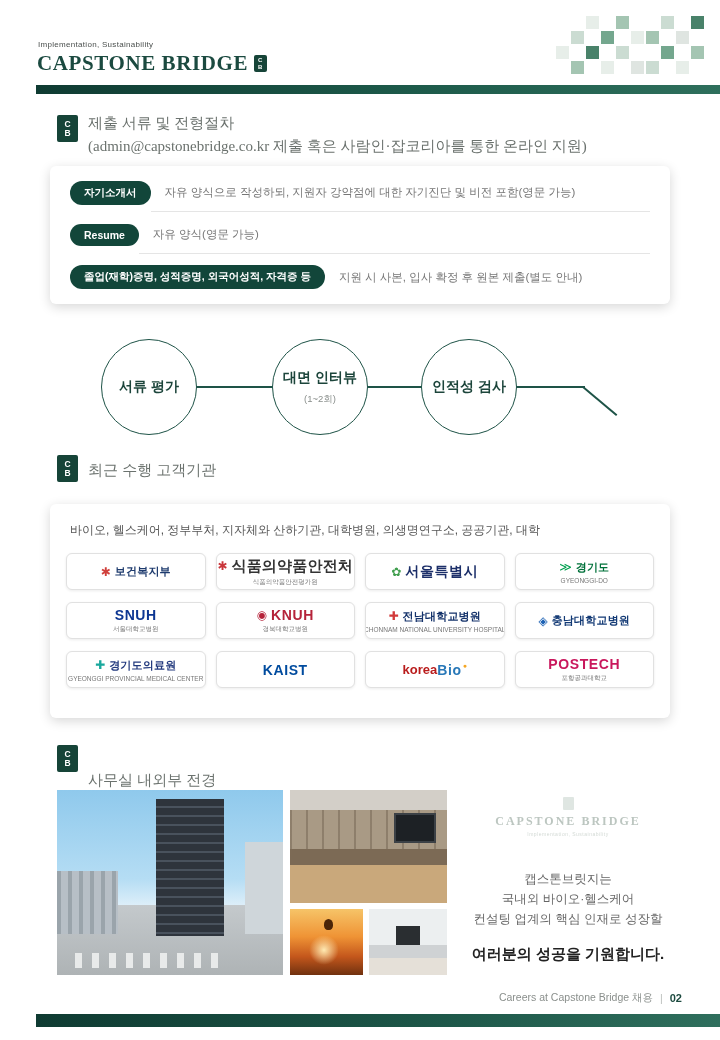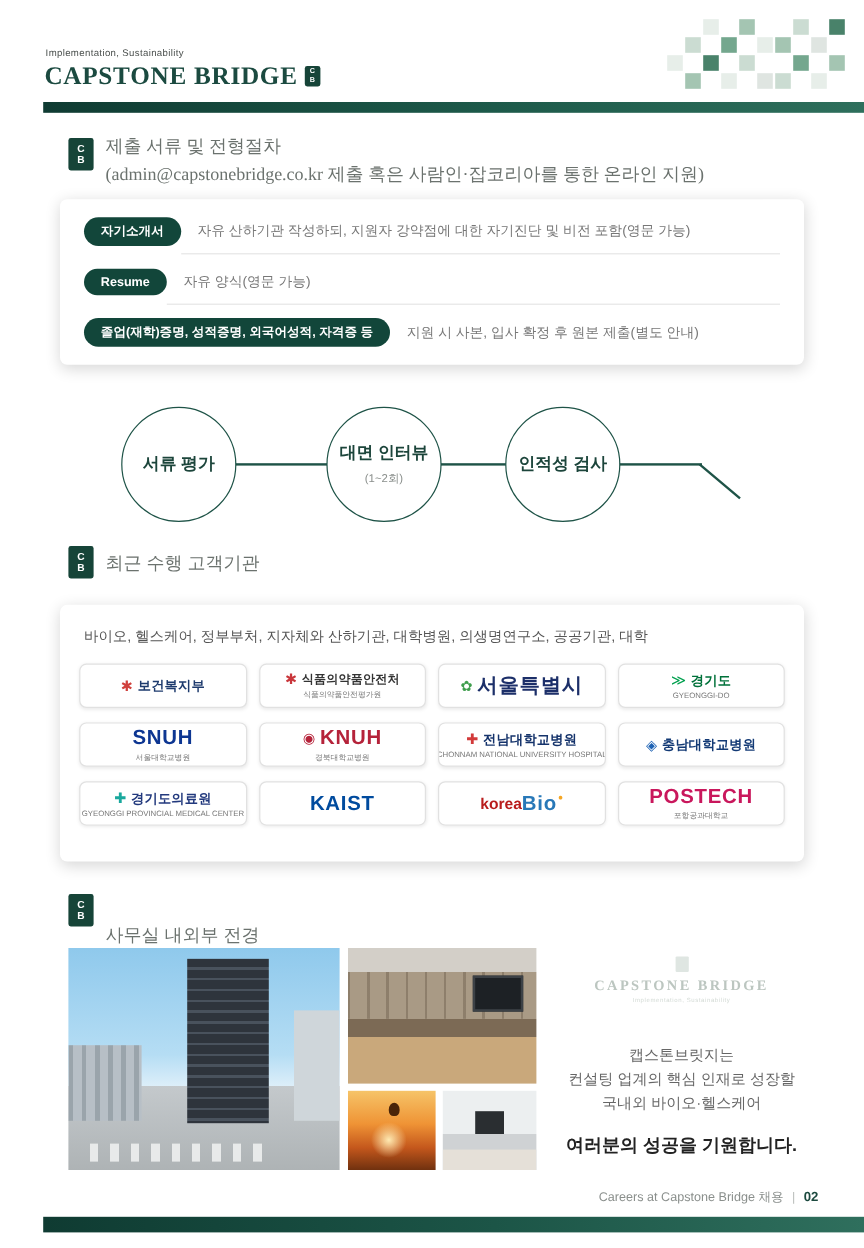--- a/index.html
+++ b/index.html
@@ -49,22 +49,22 @@
   .logo-grid { margin-top:14px; display:grid; grid-template-columns:repeat(4,1fr); gap:12px 10px; }
   .logo-box { height:37px; background:#fff; border:1px solid #e1e1e1; border-radius:6px;
               box-shadow:0 1px 3px rgba(0,0,0,.08); display:flex; flex-direction:column;
               align-items:center; justify-content:center; overflow:hidden; }
   .logo-top { display:flex; align-items:center; }
   .logo-mark { font-size:12px; margin-right:4px; line-height:1; }
   .logo-prefix { font-size:13px; font-weight:bold; }
   .logo-main { font-size:11px; font-weight:bold; letter-spacing:.2px; white-space:nowrap; }
   .logo-tail { font-size:7px; position:relative; top:-4px; margin-left:1px; }
   .logo-sub { font-size:6.5px; color:#777; margin-top:2px; white-space:nowrap; }
-  .logo-box.big .logo-main { font-size:17px; letter-spacing:.6px; }
-  .logo-box.two-line .logo-main { font-size:10px; }
+  .logo-box.big .logo-main { font-size:14px; letter-spacing:.6px; }
+  .logo-box.two-line .logo-main { font-size:15px; }
 
   
   .photo { position:absolute; overflow:hidden; }
   .photo-a { left:57px; top:790px; width:226px; height:185px;
              background:linear-gradient(180deg,#8fc9ec 0%,#b5ddf4 48%,#dceef9 62%,#c4c9cc 62%,#aeb3b5 100%); }
   .bldg-main { position:absolute; left:44%; top:5%; width:30%; height:74%;
                background:repeating-linear-gradient(180deg,#2e343c 0 7px,#49525d 7px 9px); }
   .bldg-left { position:absolute; left:0; top:44%; width:27%; height:34%;
                background:repeating-linear-gradient(90deg,#9aa4ab 0 4px,#b7bfc6 4px 11px); }
   .bldg-right { position:absolute; right:0; top:28%; width:17%; height:50%; background:#cfd6da; }
@@ -166,21 +166,21 @@
   </div>
   <div class="sec-head" style="top:112px;font-family:Liberation Serif, serif;">
     <div>제출 서류 및 전형절차</div>
     <div>(admin@capstonebridge.co.kr 제출 혹은 사람인·잡코리아를 통한 온라인 지원)</div>
   </div>
 
   <div class="card card-docs">
     <div>
         <div class="doc-row">
         <span class="doc-badge">자기소개서</span>
-        <span class="doc-desc">자유 산하기관 작성하되, 지원자 강약점에 대한 자기진단 및 비전 포함(영문 가능)</span>
+        <span class="doc-desc">자유 양식으로 작성하되, 지원자 강약점에 대한 자기진단 및 비전 포함(영문 가능)</span>
       </div>
         <div class="doc-row">
         <span class="doc-badge">Resume</span>
         <span class="doc-desc">자유 양식(영문 가능)</span>
       </div>
         <div class="doc-row">
         <span class="doc-badge">졸업(재학)증명, 성적증명, 외국어성적, 자격증 등</span>
         <span class="doc-desc">지원 시 사본, 입사 확정 후 원본 제출(별도 안내)</span>
       </div>
       </div>
@@ -346,22 +346,22 @@
   </div>
 
   <div class="office-message">
     <div class="faded-logo">
       <div class="faded-mark"></div>
       <div class="faded-text">CAPSTONE BRIDGE</div>
       <div class="faded-tagline">Implementation, Sustainability</div>
     </div>
     <div class="msg-lines">
       <p class="msg-line">캡스톤브릿지는</p>
+      <p class="msg-line">국내외 바이오·헬스케어</p>
       <p class="msg-line">컨설팅 업계의 핵심 인재로 성장할</p>
-      <p class="msg-line">국내외 바이오·헬스케어</p>
     </div>
     <p class="msg-closing">여러분의 성공을 기원합니다.</p>
   </div>
 
   <div class="footer-text">
     <span>Careers at Capstone Bridge 채용</span>
     <span class="footer-divider">|</span>
     <span class="footer-page">02</span>
   </div>
   <div class="footer-bar"></div>

